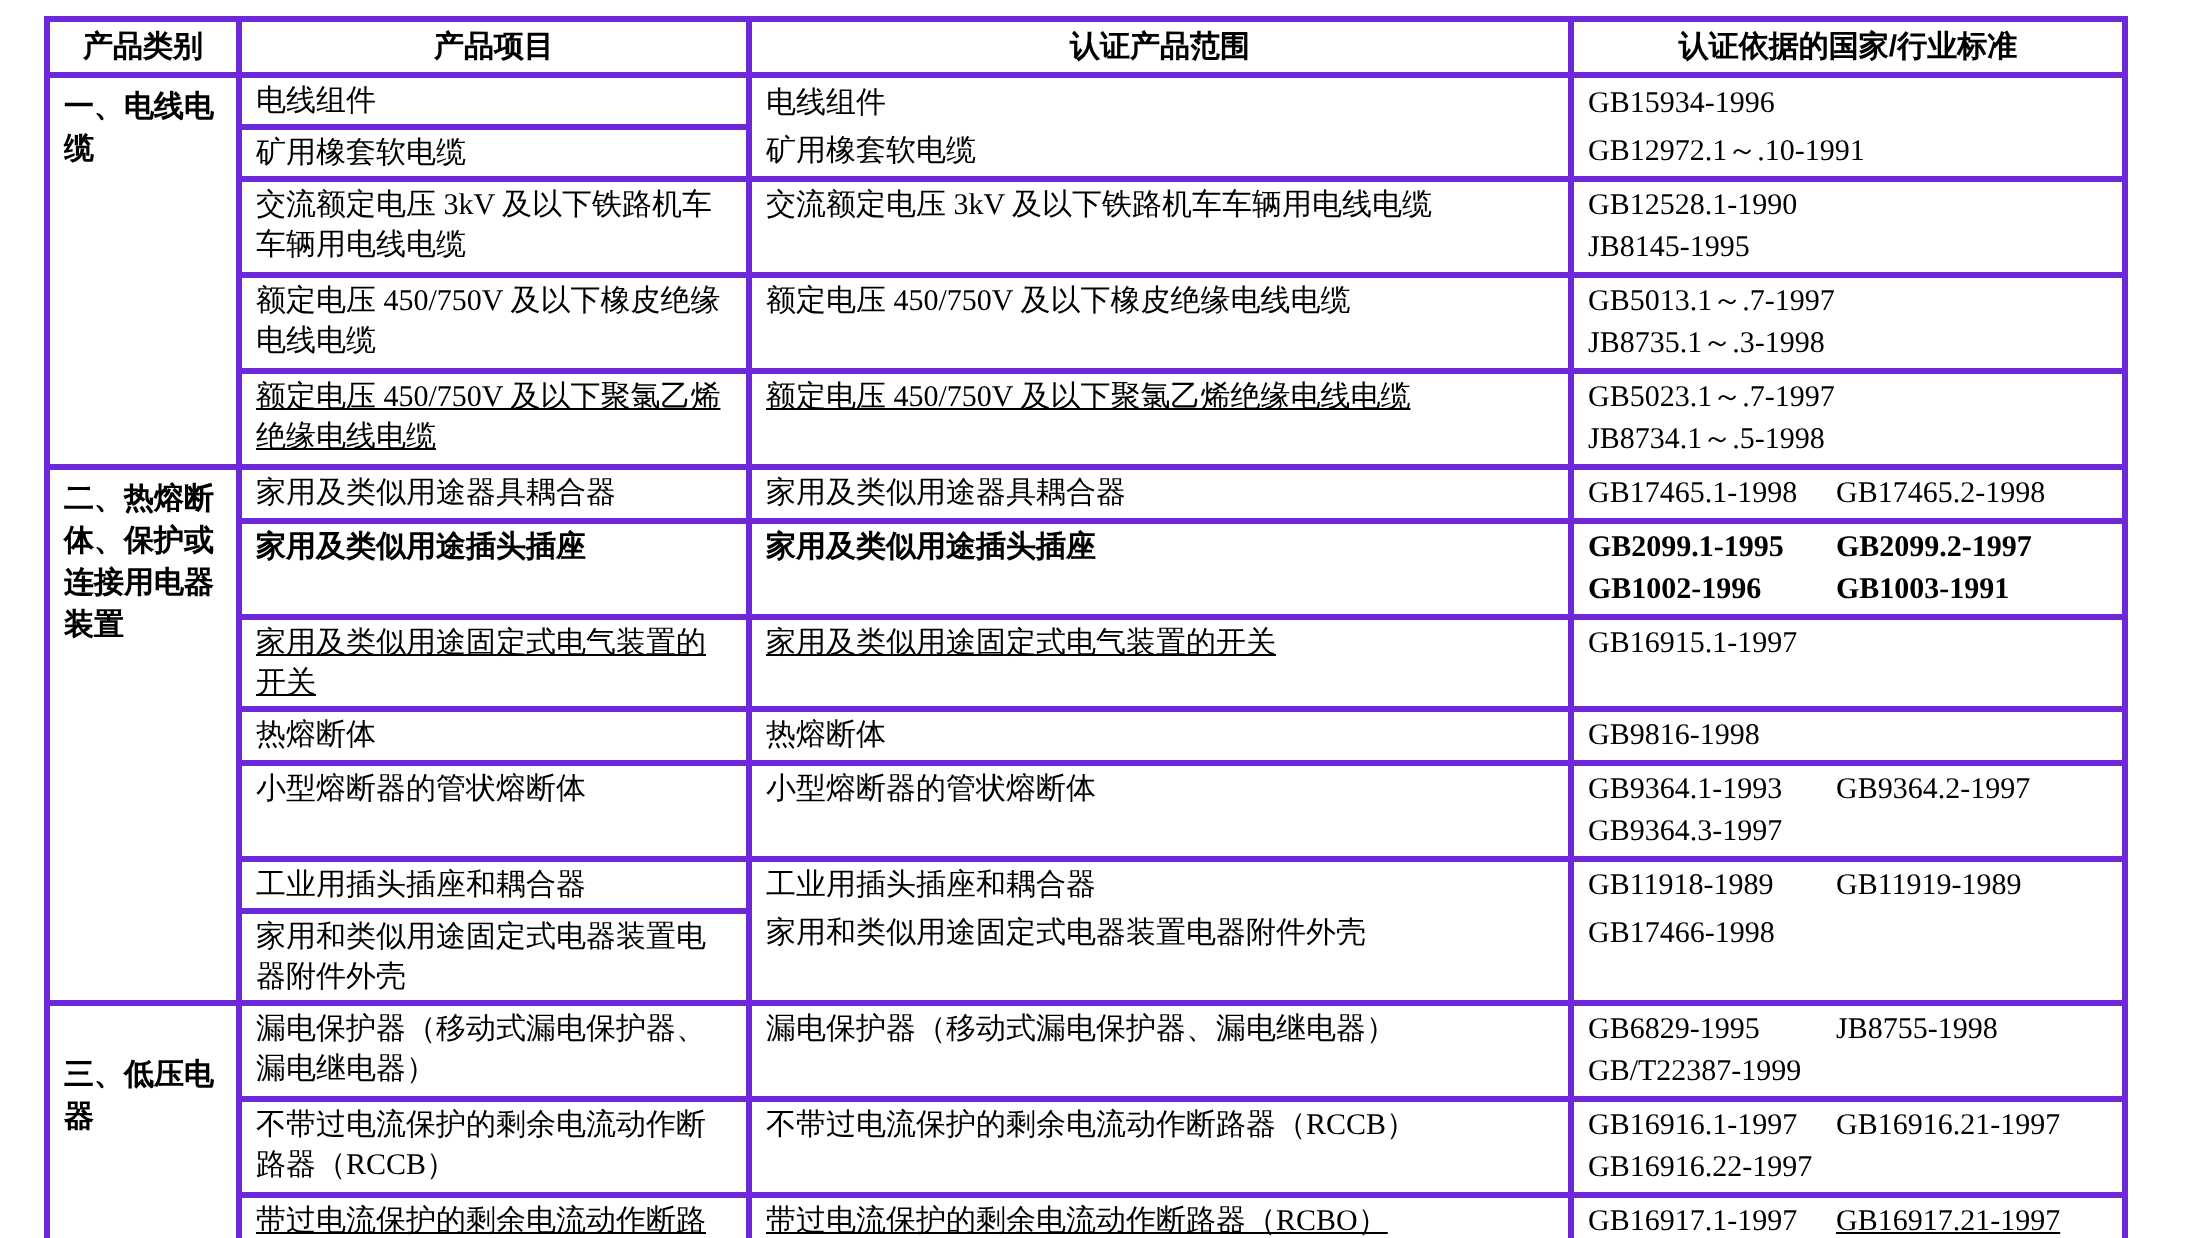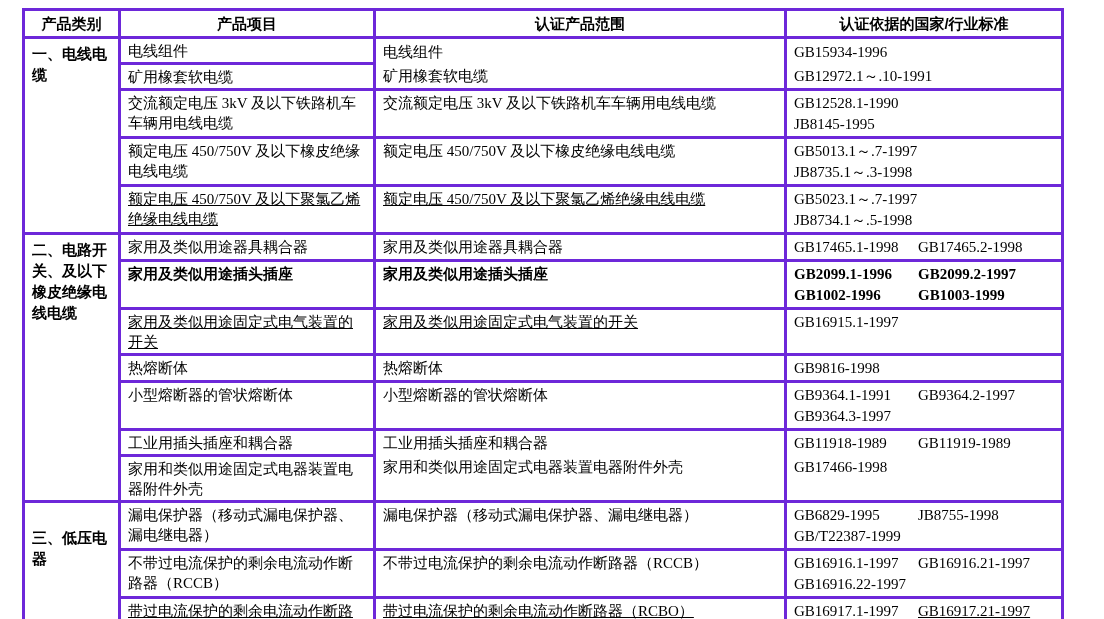--- a/index.html
+++ b/index.html
@@ -88,54 +88,54 @@
     <tr class="h42 thick">
       <td class="item">额定电压 450/750V 及以下聚氯乙烯绝缘电线电缆</td>
       <td class="scope">额定电压 450/750V 及以下聚氯乙烯绝缘电线电缆</td>
       <td class="stds">
         <div class="sline"><span class="sa">GB5023.1～.7-1997</span></div>
         <div class="sline"><span class="sa">JB8734.1～.5-1998</span></div>
       </td>
     </tr>
 
     <tr class="h25">
-      <td class="cat" rowspan="7">二、电路开关、及以下橡皮绝缘电线电缆</td>
+      <td class="cat" rowspan="7">二、热熔断体、保护或连接用电器装置</td>
       <td class="item">家用及类似用途器具耦合器</td>
       <td class="scope">家用及类似用途器具耦合器</td>
       <td class="stds">
         <div class="sline"><span class="sa">GB17465.1-1998</span><span>GB17465.2-1998</span></div>
       </td>
     </tr>
     <tr class="h38">
       <td class="item">家用及类似用途插头插座</td>
       <td class="scope">家用及类似用途插头插座</td>
       <td class="stds">
-        <div class="sline"><span class="sa">GB2099.1-1996</span><span>GB2099.2-1997</span></div>
-        <div class="sline"><span class="sa">GB1002-1996</span><span>GB1003-1999</span></div>
+        <div class="sline"><span class="sa">GB2099.1-1995</span><span>GB2099.2-1997</span></div>
+        <div class="sline"><span class="sa">GB1002-1996</span><span>GB1003-1991</span></div>
       </td>
     </tr>
     <tr class="h42">
       <td class="item">家用及类似用途固定式电气装置的开关</td>
       <td class="scope">家用及类似用途固定式电气装置的开关</td>
       <td class="stds">
         <div class="sline"><span class="sa">GB16915.1-1997</span></div>
       </td>
     </tr>
     <tr class="h25">
       <td class="item">热熔断体</td>
       <td class="scope">热熔断体</td>
       <td class="stds">
         <div class="sline"><span class="sa">GB9816-1998</span></div>
       </td>
     </tr>
     <tr class="h43">
       <td class="item">小型熔断器的管状熔断体</td>
       <td class="scope">小型熔断器的管状熔断体</td>
       <td class="stds">
-        <div class="sline"><span class="sa">GB9364.1-1991</span><span>GB9364.2-1997</span></div>
+        <div class="sline"><span class="sa">GB9364.1-1993</span><span>GB9364.2-1997</span></div>
         <div class="sline"><span class="sa">GB9364.3-1997</span></div>
       </td>
     </tr>
     <tr class="h24 thick">
       <td class="item">工业用插头插座和耦合器</td>
       <td class="scope merged" rowspan="2">
         <div class="mband b24">工业用插头插座和耦合器</div>
         <div class="mband b37">家用和类似用途固定式电器装置电器附件外壳</div>
       </td>
       <td class="stds merged" rowspan="2">

